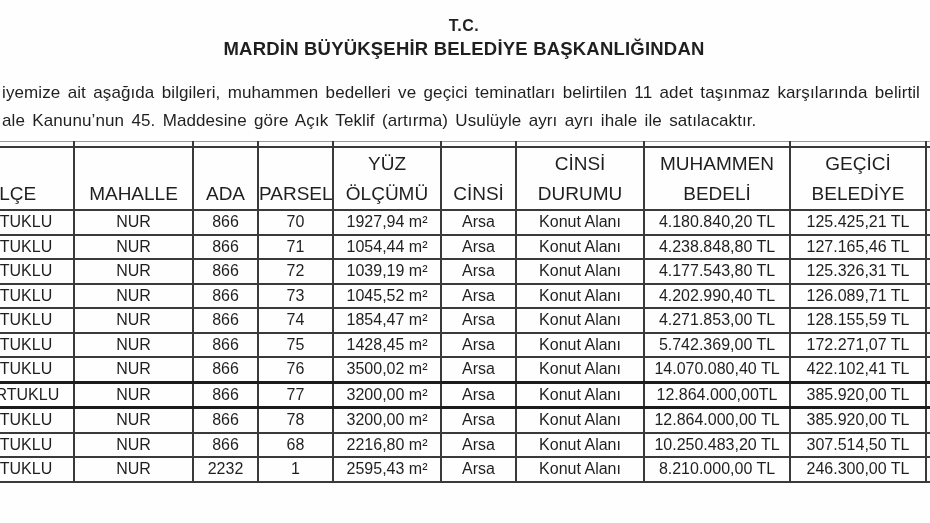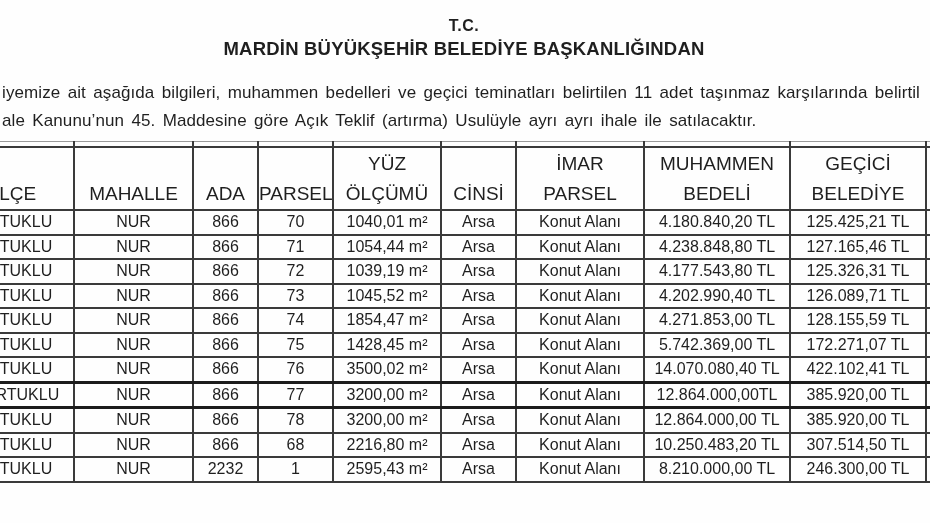--- a/index.html
+++ b/index.html
@@ -130,33 +130,33 @@
             <td></td>
             <td></td>
         </tr>
         <tr>
           <th>İLÇE</th>
           <th>MAHALLE</th>
           <th>ADA</th>
           <th>PARSEL</th>
           <th>YÜZ ÖLÇÜMÜ</th>
           <th>CİNSİ</th>
-          <th>İMAR PARSEL</th>
+          <th>CİNSİ DURUMU</th>
           <th>MUHAMMEN BEDELİ</th>
           <th>GEÇİCİ BELEDİYE</th>
           <th></th>
         </tr>
       </thead>
       <tbody>
           <tr>
             <td>ARTUKLU</td>
             <td>NUR</td>
             <td>866</td>
             <td>70</td>
-            <td>1040,01 m²</td>
+            <td>1927,94 m²</td>
             <td>Arsa</td>
             <td>Konut Alanı</td>
             <td>4.180.840,20 TL</td>
             <td>125.425,21 TL</td>
             <td></td>
           </tr>
           <tr>
             <td>ARTUKLU</td>
             <td>NUR</td>
             <td>866</td>

